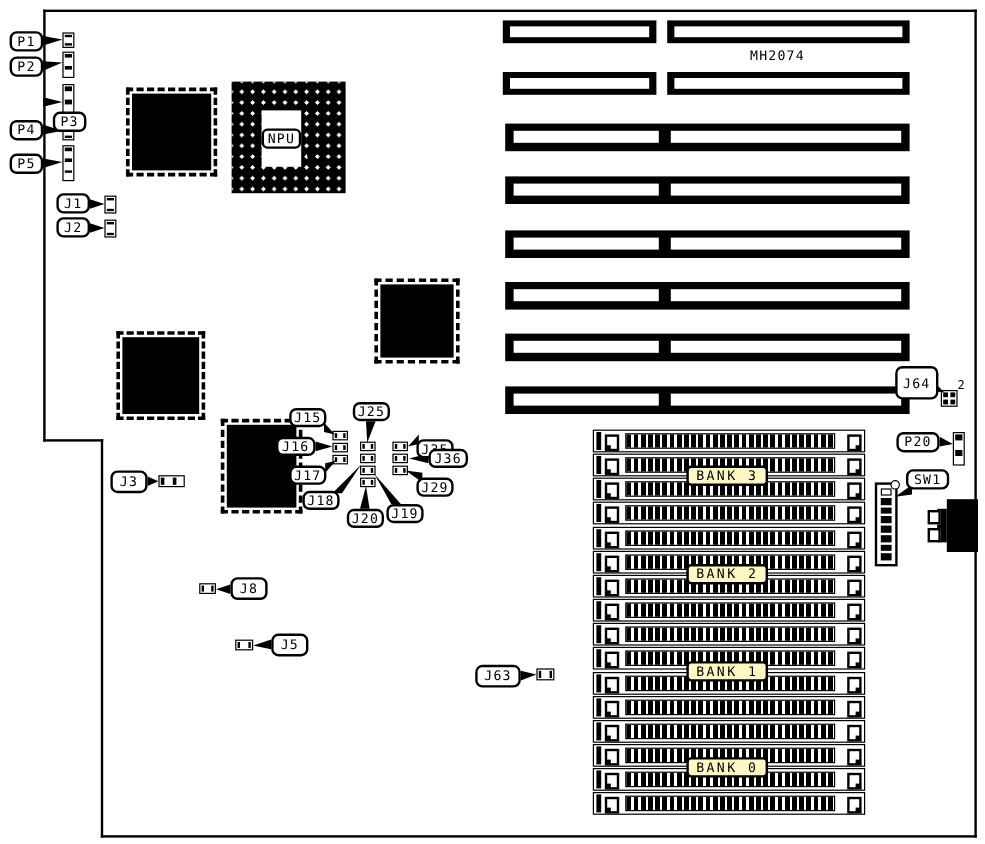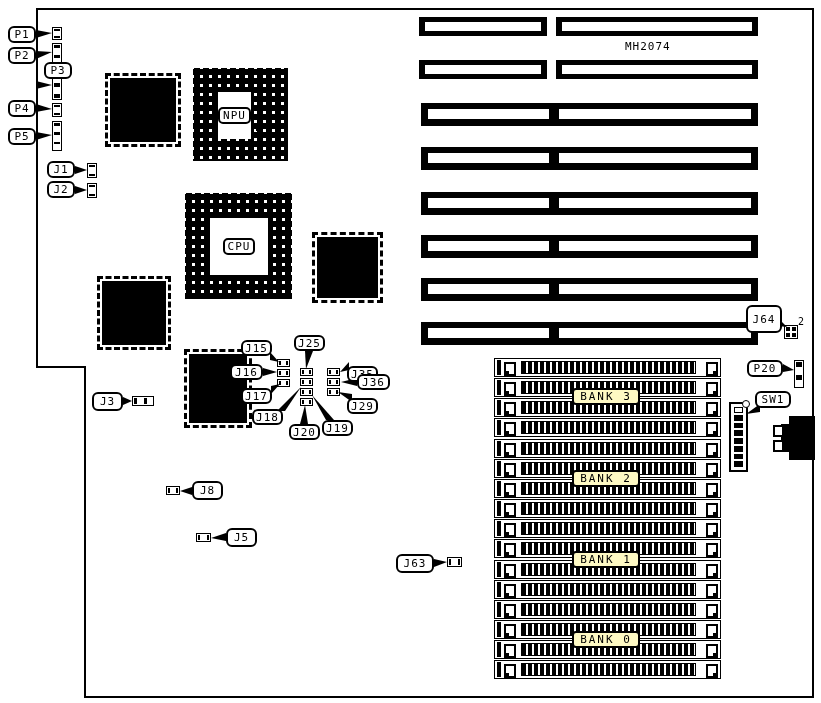--- a/index.html
+++ b/index.html
@@ -63,25 +63,20 @@
 
   <div class="smalltext" style="left:625px;top:40px">MH2074</div>
 
   <div class="pga" style="left:193px;top:68px;width:95px;height:93px">
     <div class="pga-win" style="left:25px;top:24px;width:33px;height:47px">
       <span class="chip-tag">NPU</span>
     </div>
     <div class="dot" style="left:63px;top:59px;width:4px;height:4px"></div>
   </div>
 
-  <div class="pga" style="left:185px;top:193px;width:107px;height:106px">
-    <div class="pga-win" style="left:25px;top:25px;width:58px;height:57px">
-      <span class="chip-tag">CPU</span>
-    </div>
-  </div>
 
   <div class="qfp" style="left:110px;top:78px;width:66px;height:64px"></div>
   <div class="qfp" style="left:102px;top:281px;width:64px;height:64px"></div>
   <div class="qfp" style="left:317px;top:237px;width:61px;height:61px"></div>
   <div class="qfp" style="left:189px;top:354px;width:58px;height:69px"></div>
 
   <div class="abs" style="left:784px;top:325px;width:14px;height:14px;border:1px solid #000;background:#fff;z-index:8;
               display:grid;grid-template-columns:1fr 1fr;gap:2px;padding:1px;box-sizing:border-box">
     <span style="background:#000"></span>
       <span style="background:#000"></span>
@@ -349,21 +344,21 @@
       </div>
       <div class="pad" style="left: 327px; top: 388px; width: 13px; height: 8px;">
         <span class="b"></span>
         <span></span>
         <span class="b"></span>
       </div>
     </div>
   <div id="callouts">
       <div class="callout" style="left: 8px; top: 26px; width: 28px; height: 17px;">P1</div>
       <div class="callout" style="left: 8px; top: 47px; width: 28px; height: 17px;">P2</div>
-      <div class="callout" style="left: 8px; top: 62px; width: 28px; height: 17px; margin-left: 36px;">P3</div>
+      <div class="callout" style="left: 8px; top: 93px; width: 28px; height: 17px; margin-left: 36px;">P3</div>
       <div class="callout" style="left: 8px; top: 100px; width: 28px; height: 17px;">P4</div>
       <div class="callout" style="left: 8px; top: 128px; width: 28px; height: 17px;">P5</div>
       <div class="callout" style="left: 47px; top: 161px; width: 28px; height: 17px;">J1</div>
       <div class="callout" style="left: 47px; top: 181px; width: 28px; height: 17px;">J2</div>
       <div class="callout" style="left: 92px; top: 392px; width: 31px; height: 19px;">J3</div>
       <div class="callout" style="left: 192px; top: 481px; width: 31px; height: 19px;">J8</div>
       <div class="callout" style="left: 226px; top: 528px; width: 31px; height: 19px;">J5</div>
       <div class="callout" style="left: 396px; top: 554px; width: 38px; height: 19px;">J63</div>
       <div class="callout" style="left: 746px; top: 305px; width: 36px; height: 28px;">J64</div>
       <div class="callout" style="left: 747px; top: 360px; width: 36px; height: 17px;">P20</div>

